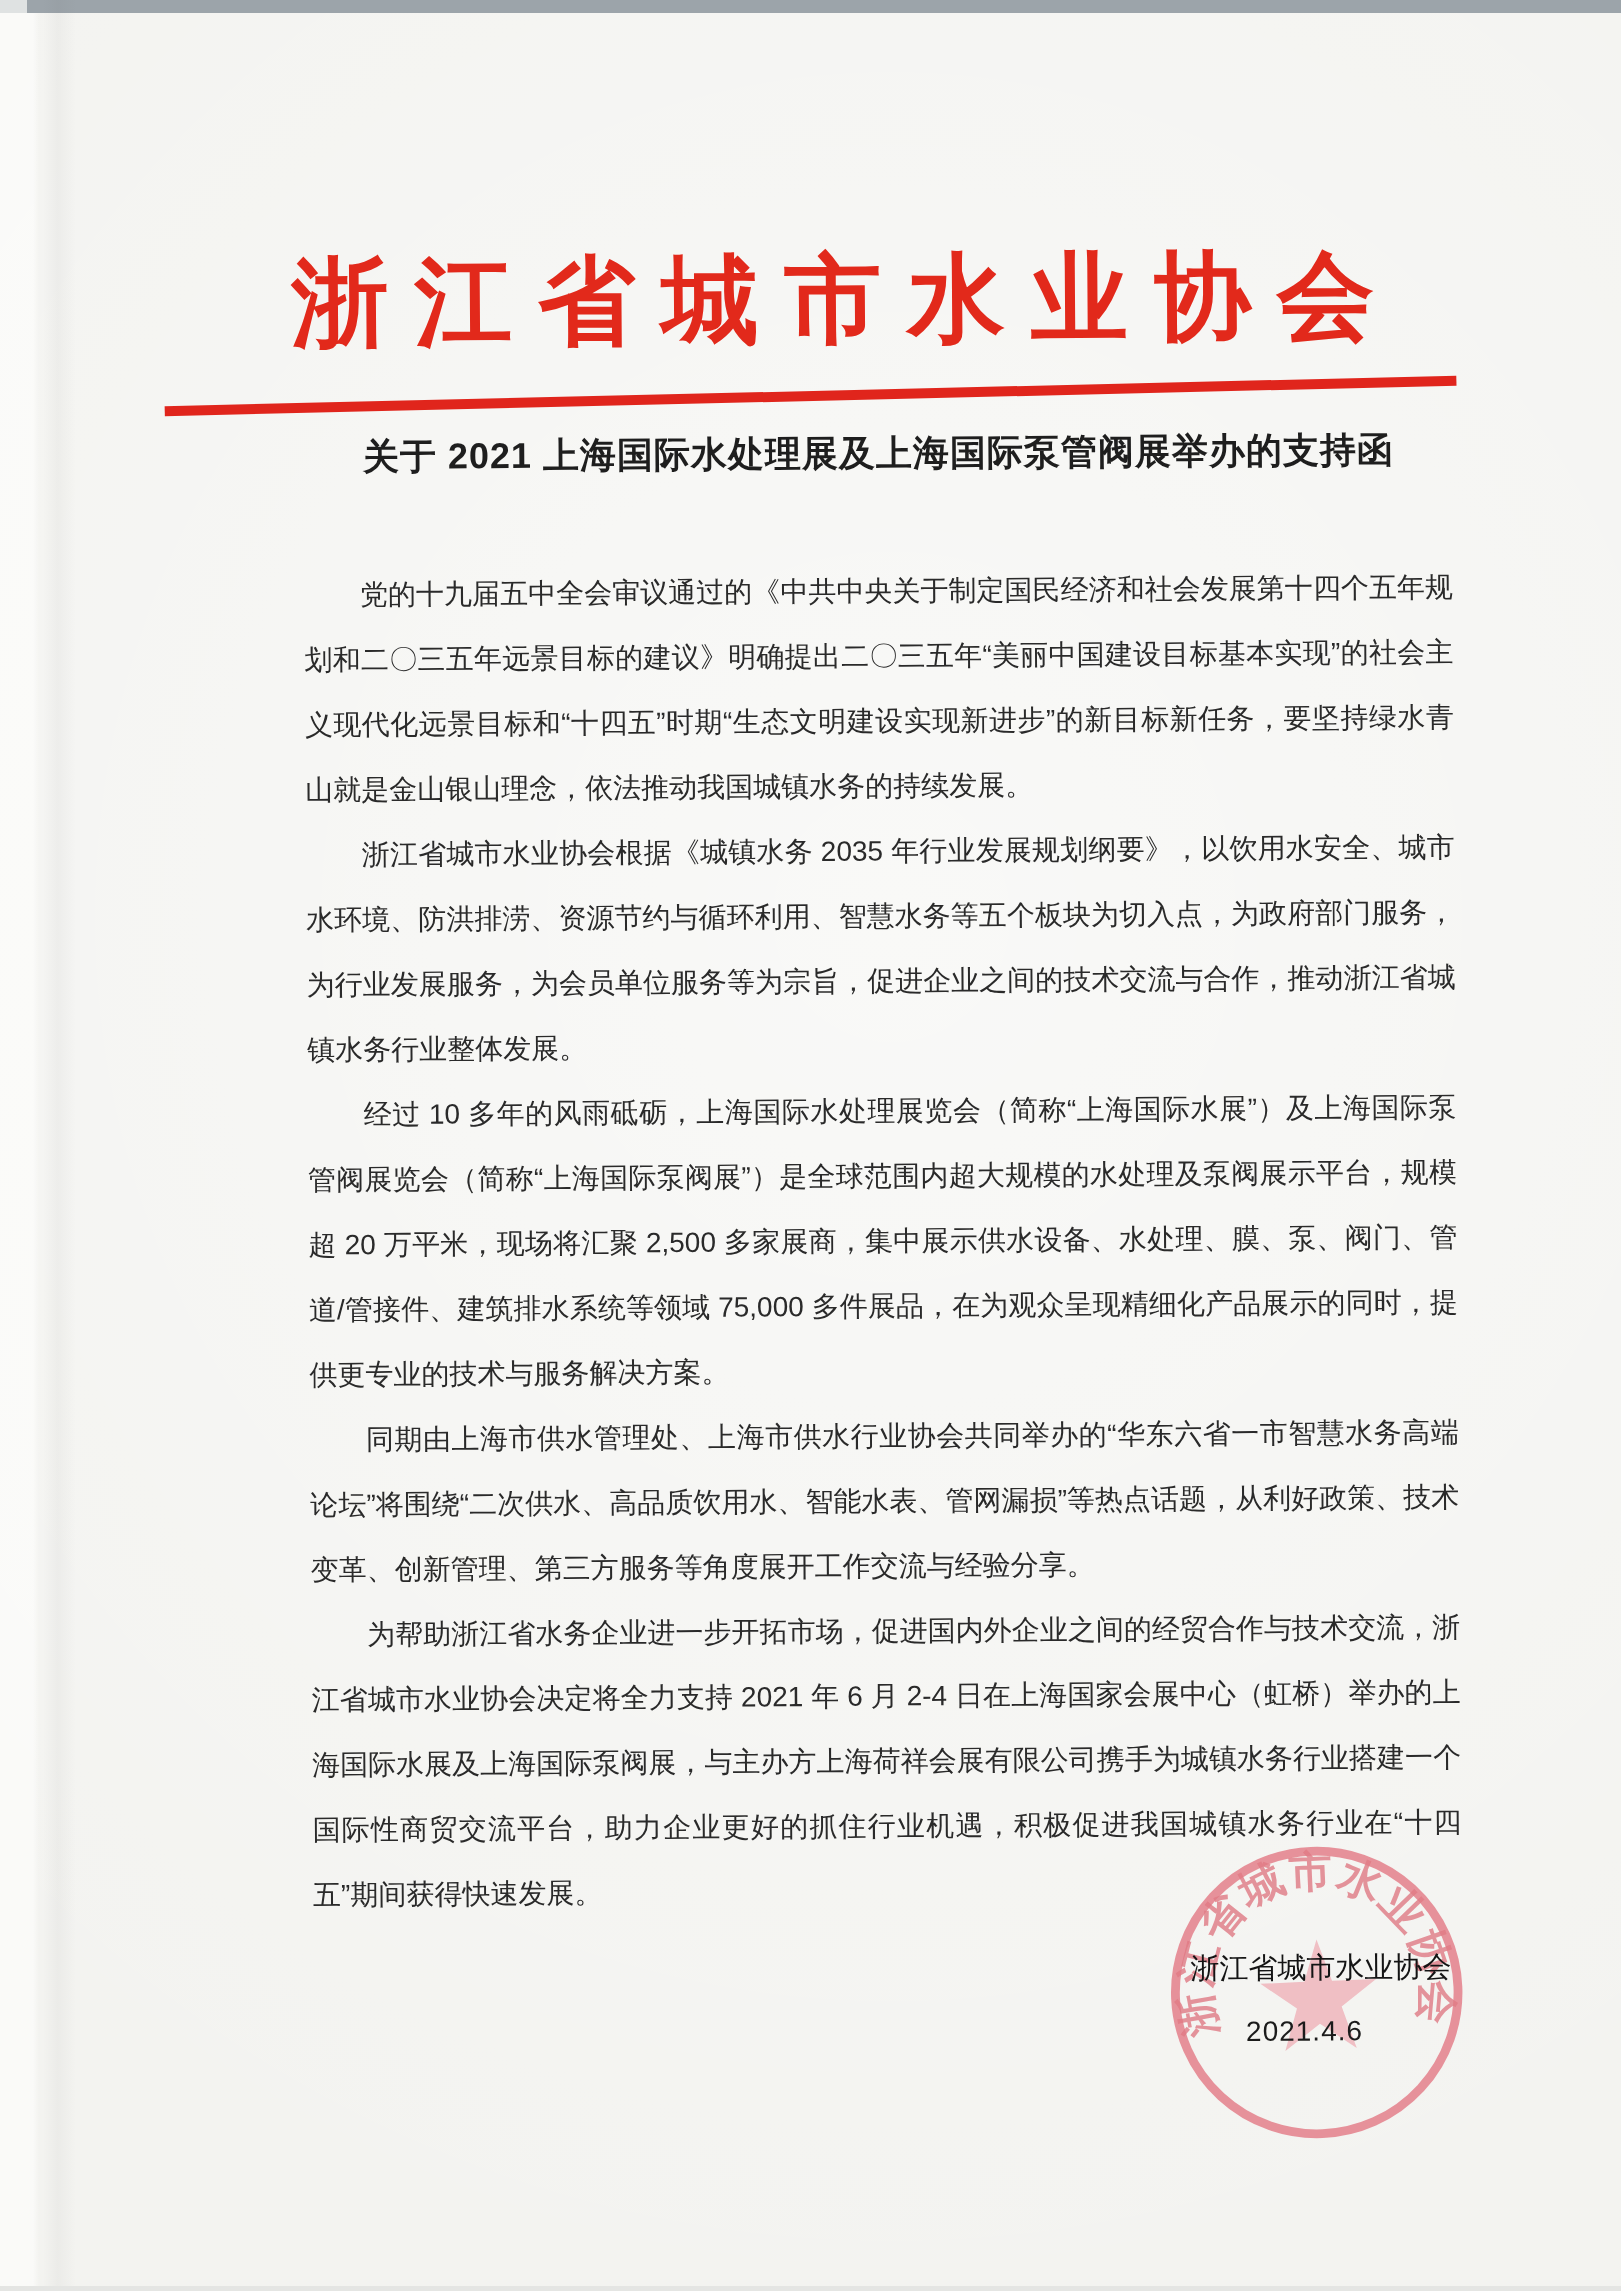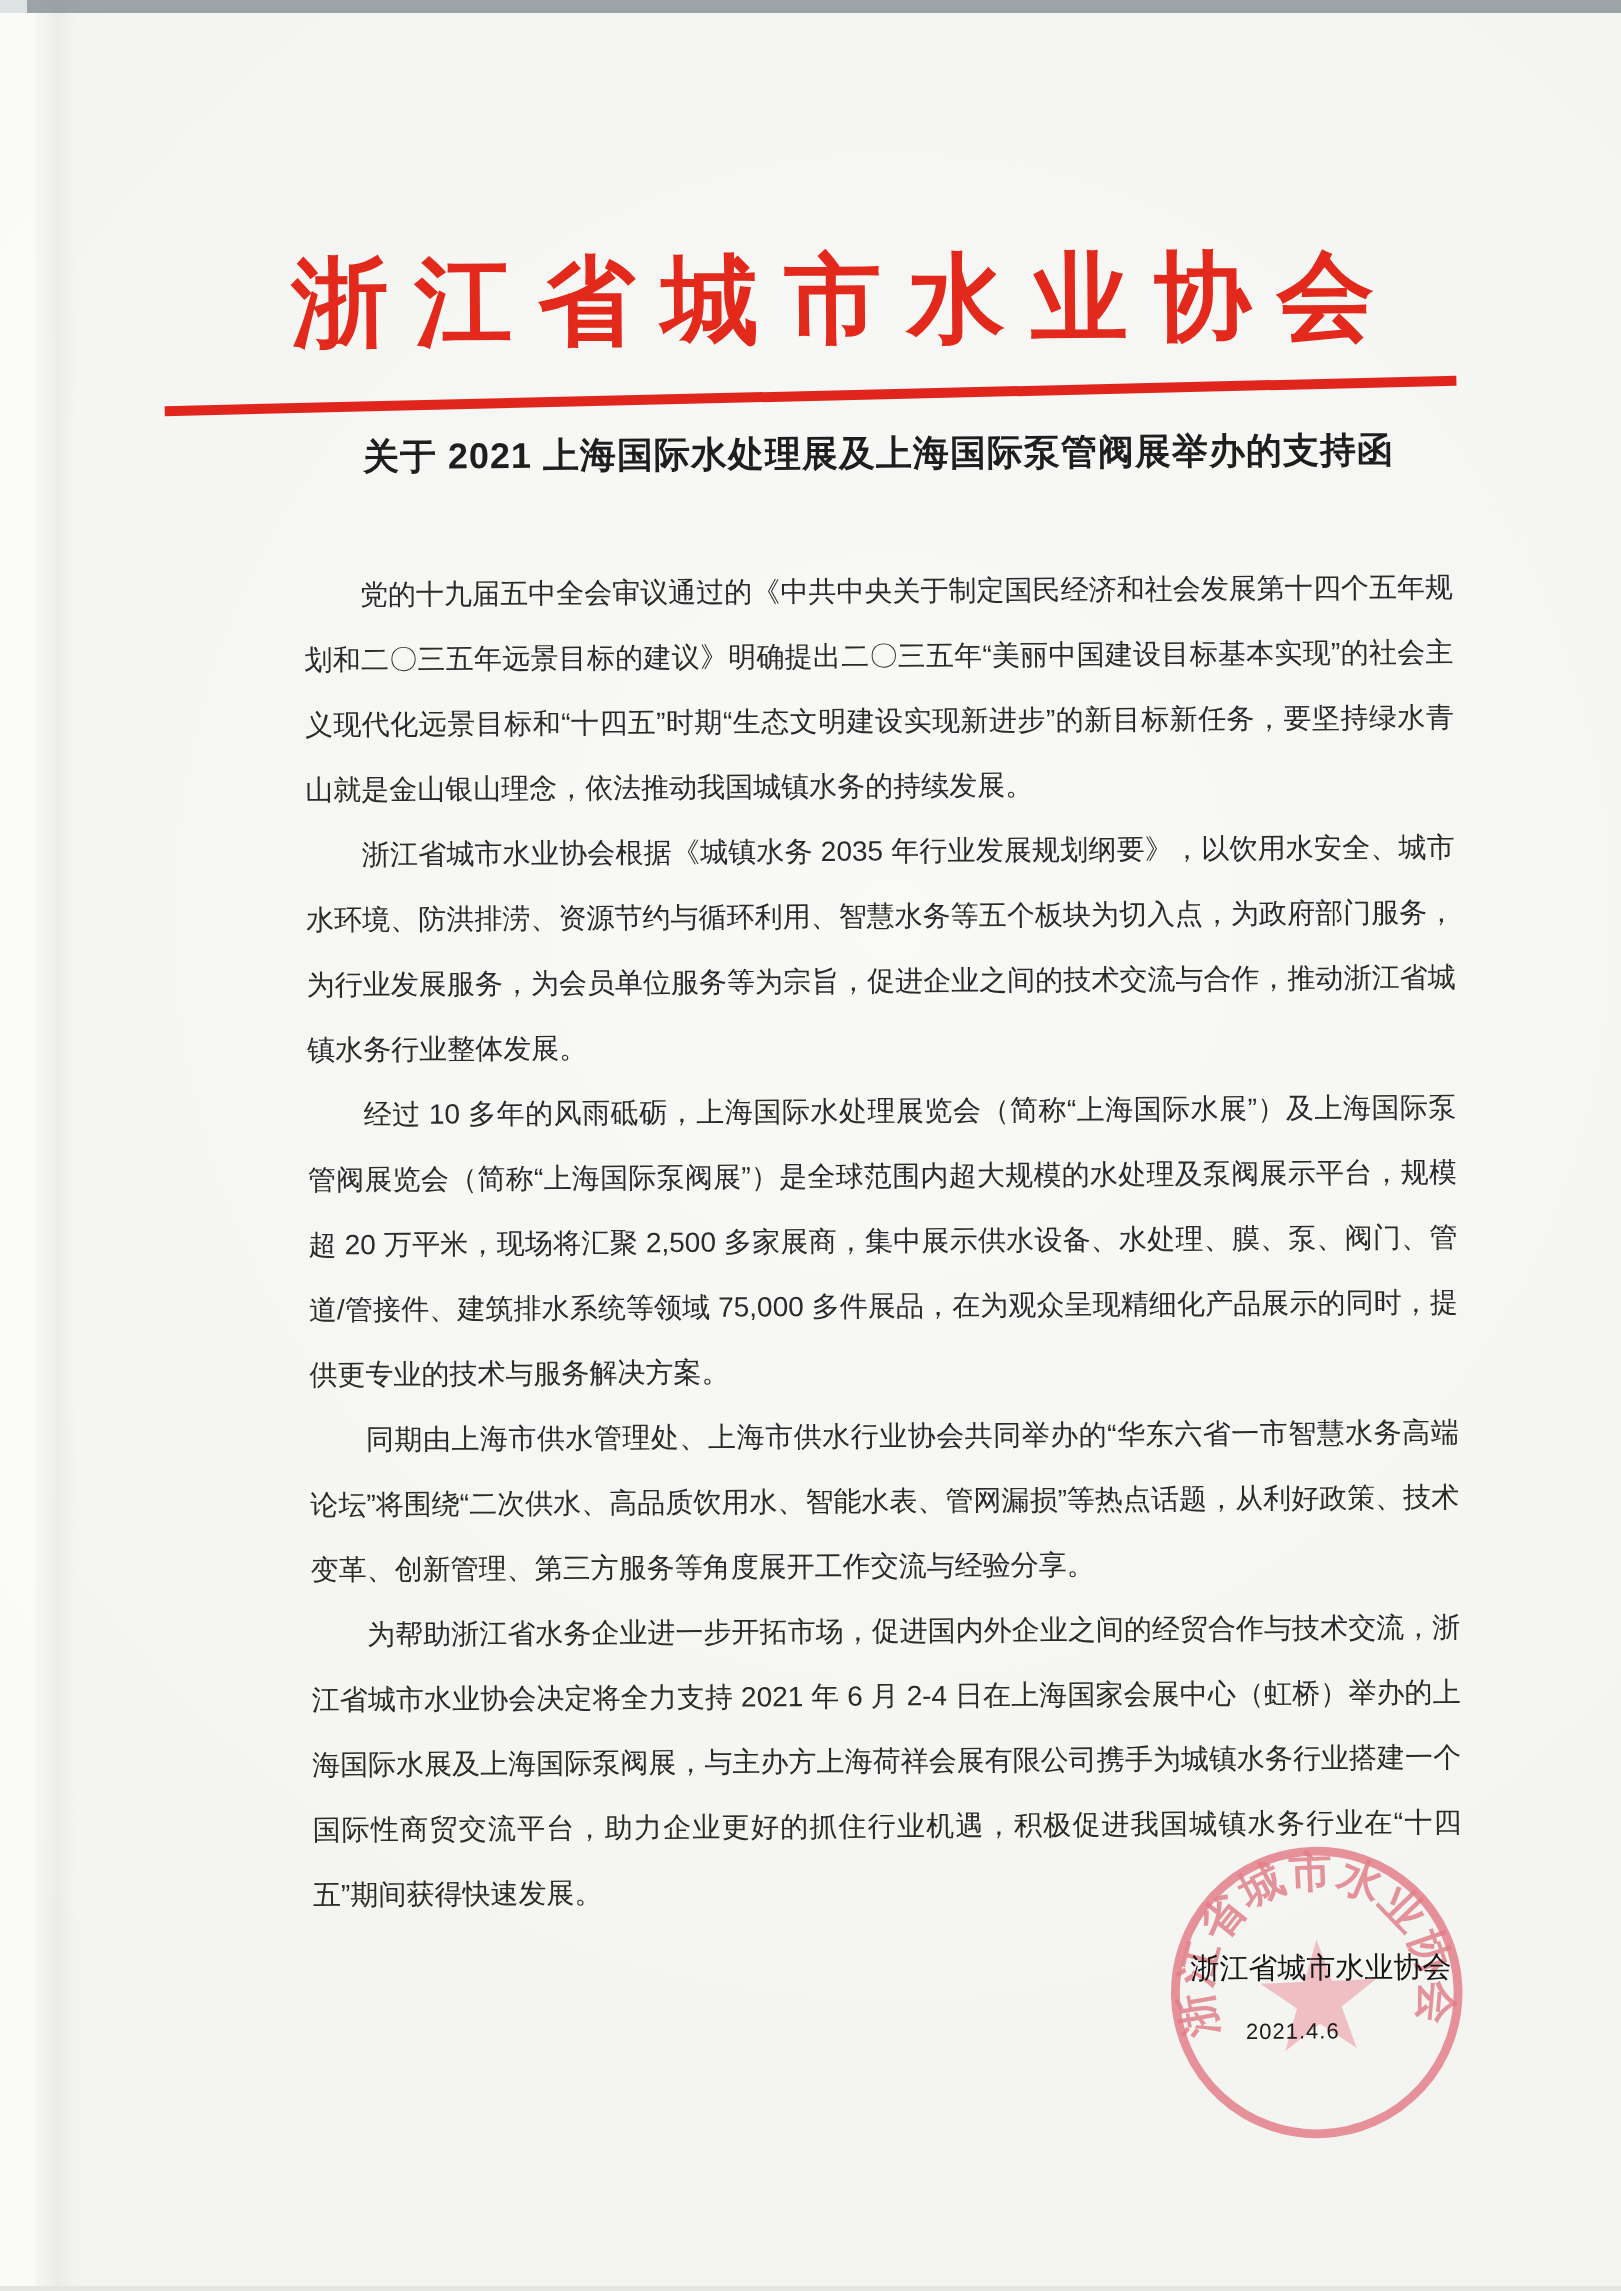--- a/index.html
+++ b/index.html
@@ -63,21 +63,21 @@
     font-size:44px;letter-spacing:2px;font-weight:bold;
     fill:#dd6a76;
   }
   .signature-org{
     position:absolute;left:1184px;top:1954px;
     font-size:29px;line-height:35px;color:#141414;
     letter-spacing:0px;white-space:nowrap;z-index:3;
   }
   .signature-date{
     position:absolute;left:1239px;top:2015px;
-    font-size:22px;line-height:39px;color:#1b1b1b;
+    font-size:28px;line-height:39px;color:#1b1b1b;
     letter-spacing:1px;white-space:nowrap;z-index:3;text-align:right;
   }
 </style>
 </head>
 <body>
 
 <div class="page">
 
   <div class="scan-top-edge"></div>
   <div class="scan-top-corner"></div>

